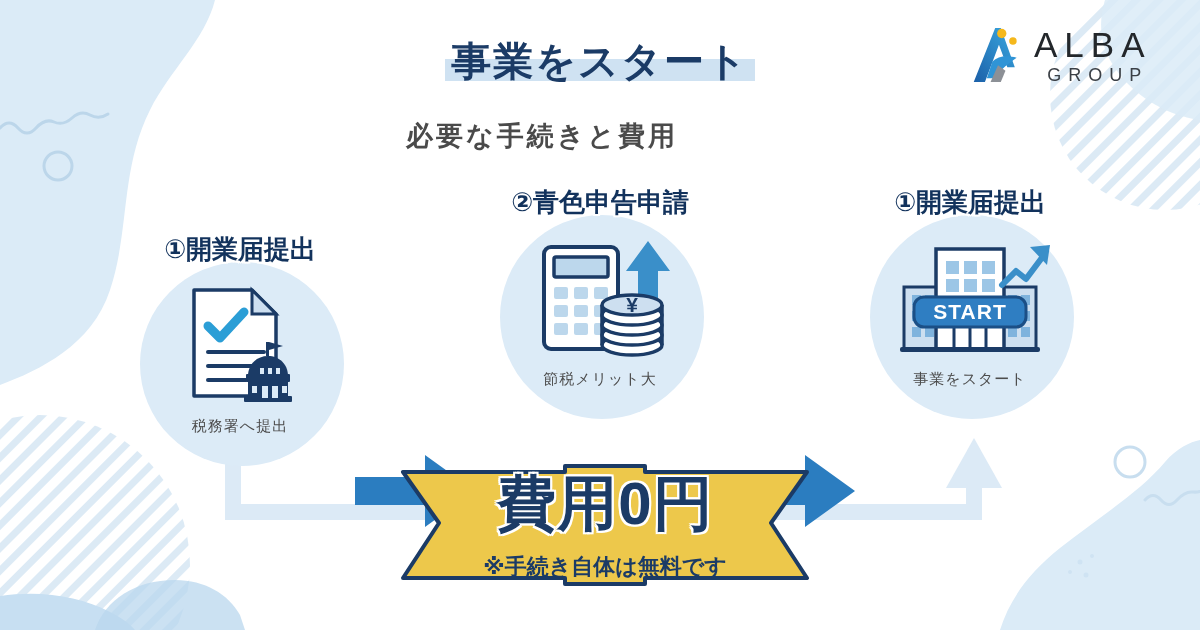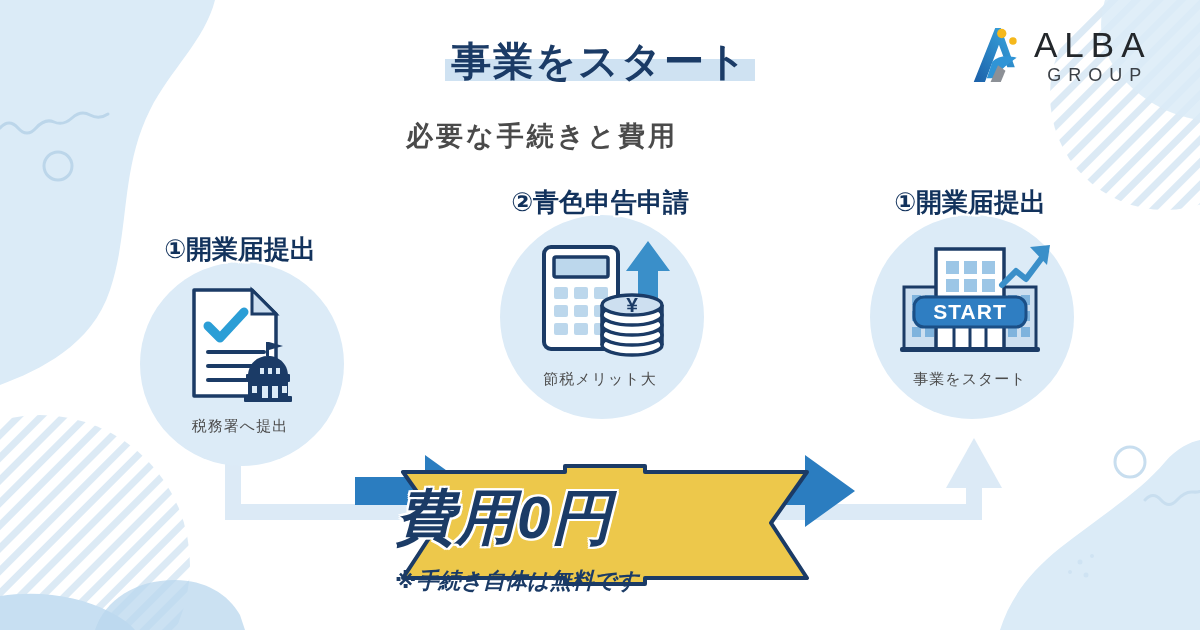--- a/index.html
+++ b/index.html
@@ -189,25 +189,24 @@
     position: absolute;
     left: 395px;
     top: 460px;
     width: 420px;
     height: 130px;
     z-index: 6;
   }
   .ribbon-text {
     position: absolute;
     left: 0;
-    top: 28px;
+    top: 14px;
     width: 420px;
-    text-align: left;
+    text-align: center;
     z-index: 7;
-    font-style: italic;
   }
   .ribbon-main {
     font-size: 60px;
     font-weight: bold;
     color: #1b3b66;
     letter-spacing: 1px;
     line-height: 1.0;
     white-space: nowrap;
     text-shadow:
       -2px -2px 0 #fff,  2px -2px 0 #fff,

